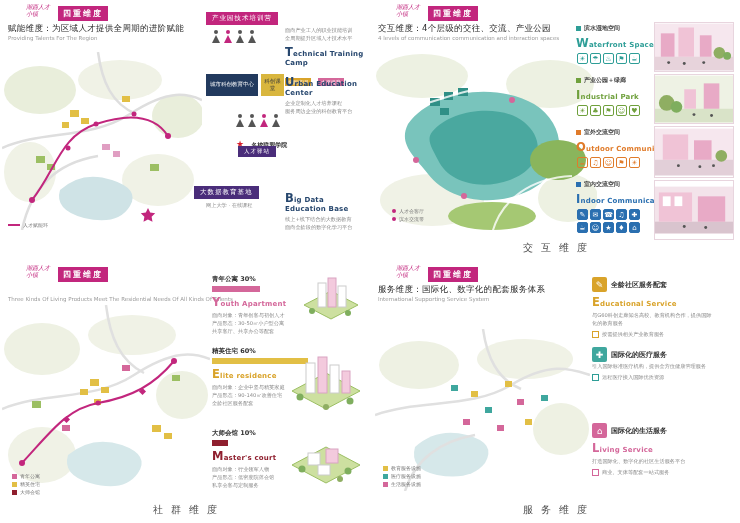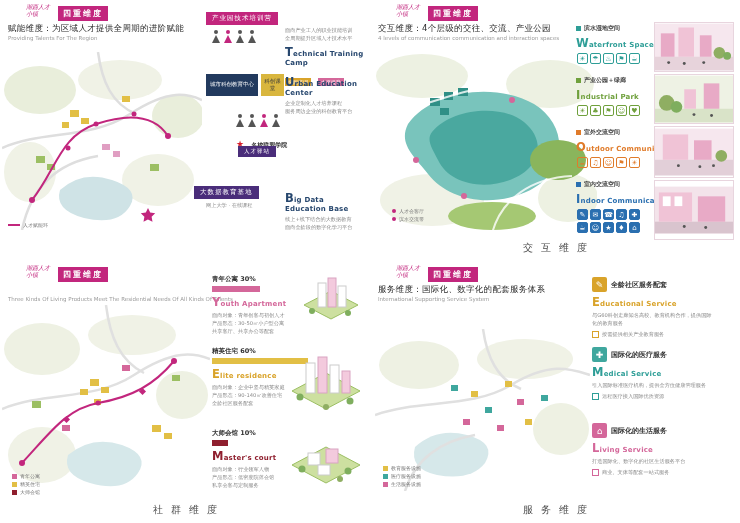--- a/index.html
+++ b/index.html
@@ -512,21 +512,20 @@
         <span class="mini-sq c-yellow"></span>
         <span class="desc">按需提供相关产业教育服务</span>
       </div>
     </div>
 
     <div class="abs svc" style="left:222px;top:86px;width:142px">
       <div class="svc-head">
         <span class="svc-icon" style="background:#3fa79e">✚</span>
         <span class="svc-cn">国际化的医疗服务</span>
       </div>
-      <span class="lab c-teal">Medical Service</span>
       <div class="desc">引入国际标准医疗机构，提供全方位健康管理服务</div>
       <div class="svc-row2">
         <span class="mini-sq c-teal"></span>
         <span class="desc">远程医疗接入国际优质资源</span>
       </div>
     </div>
 
     <div class="abs svc" style="left:222px;top:162px;width:142px">
       <div class="svc-head">
         <span class="svc-icon" style="background:#d4679a">⌂</span>

